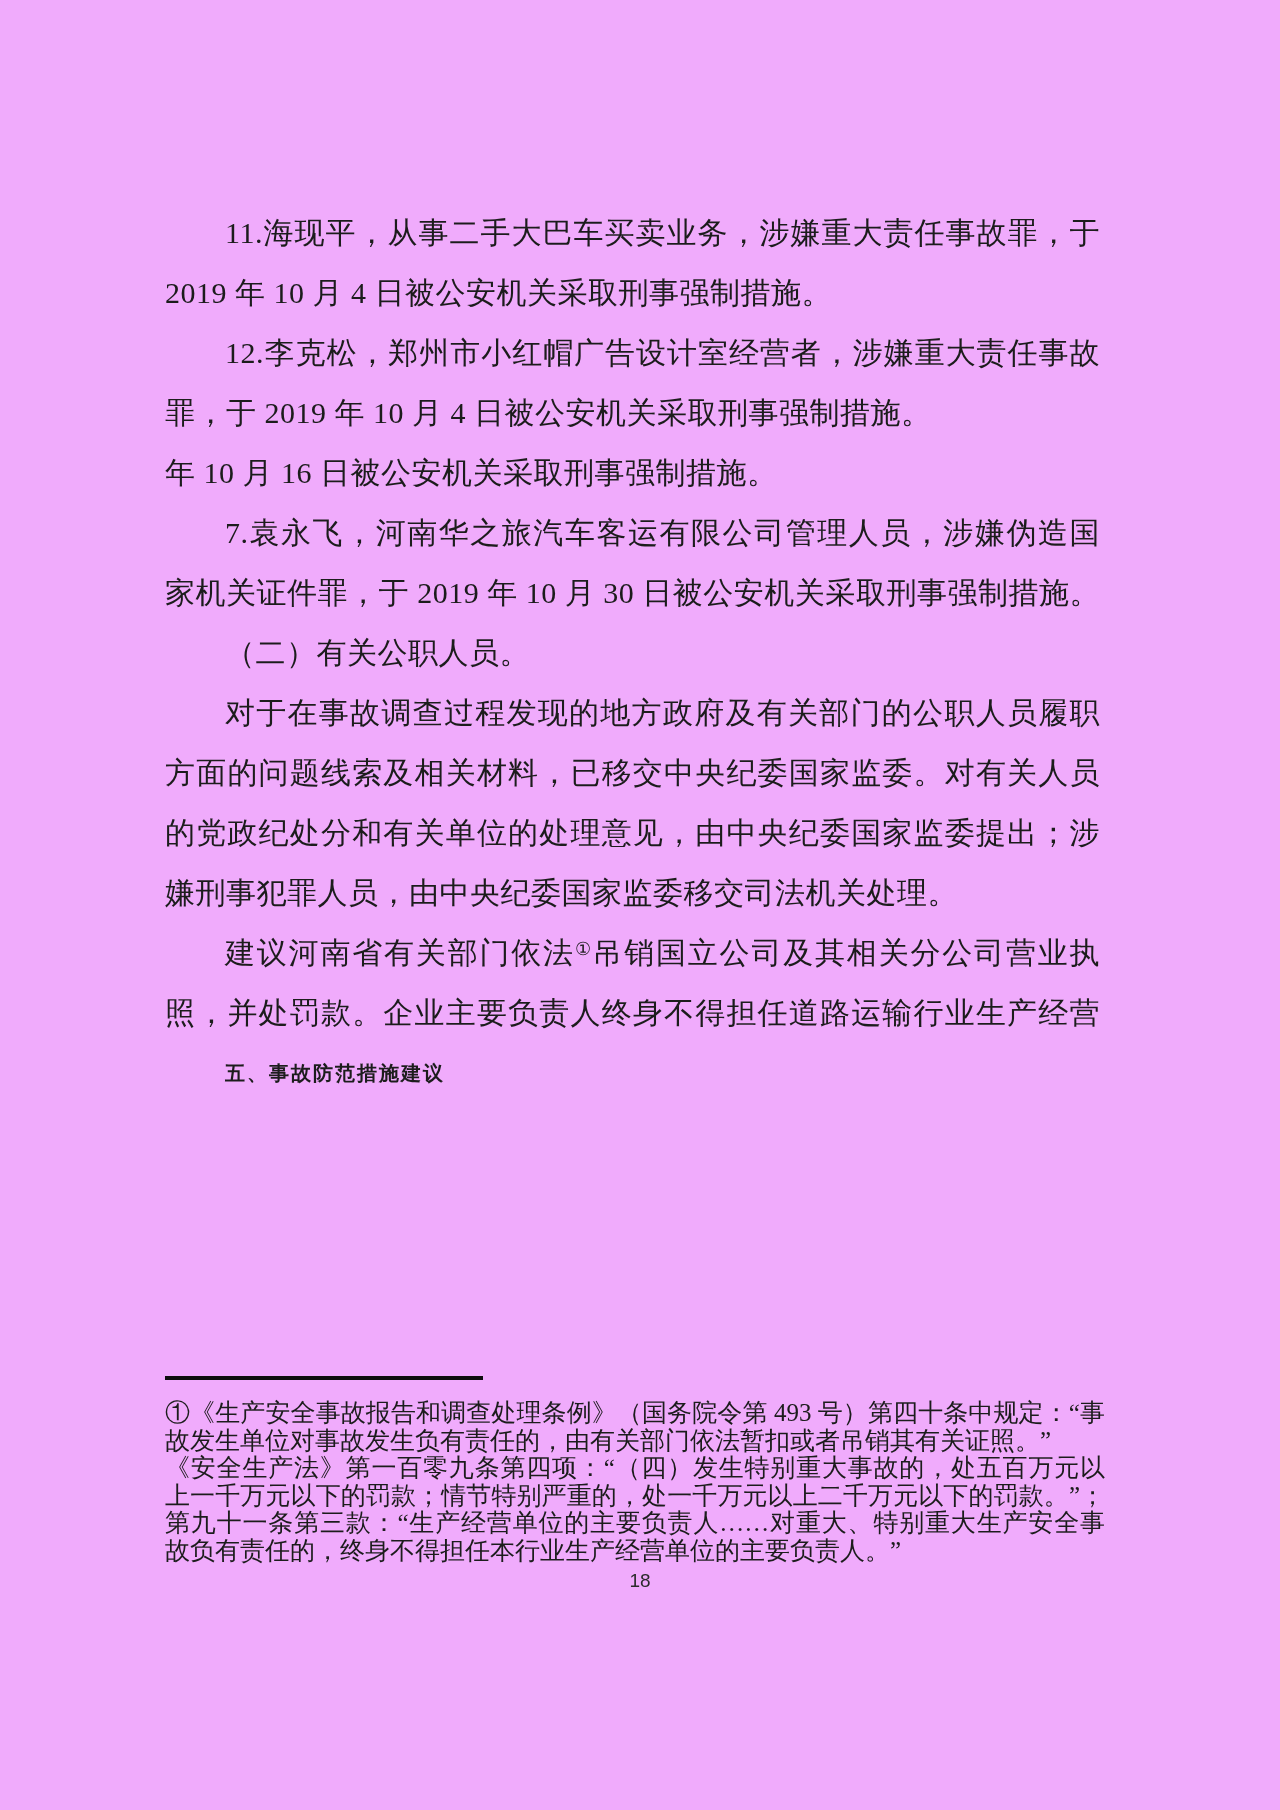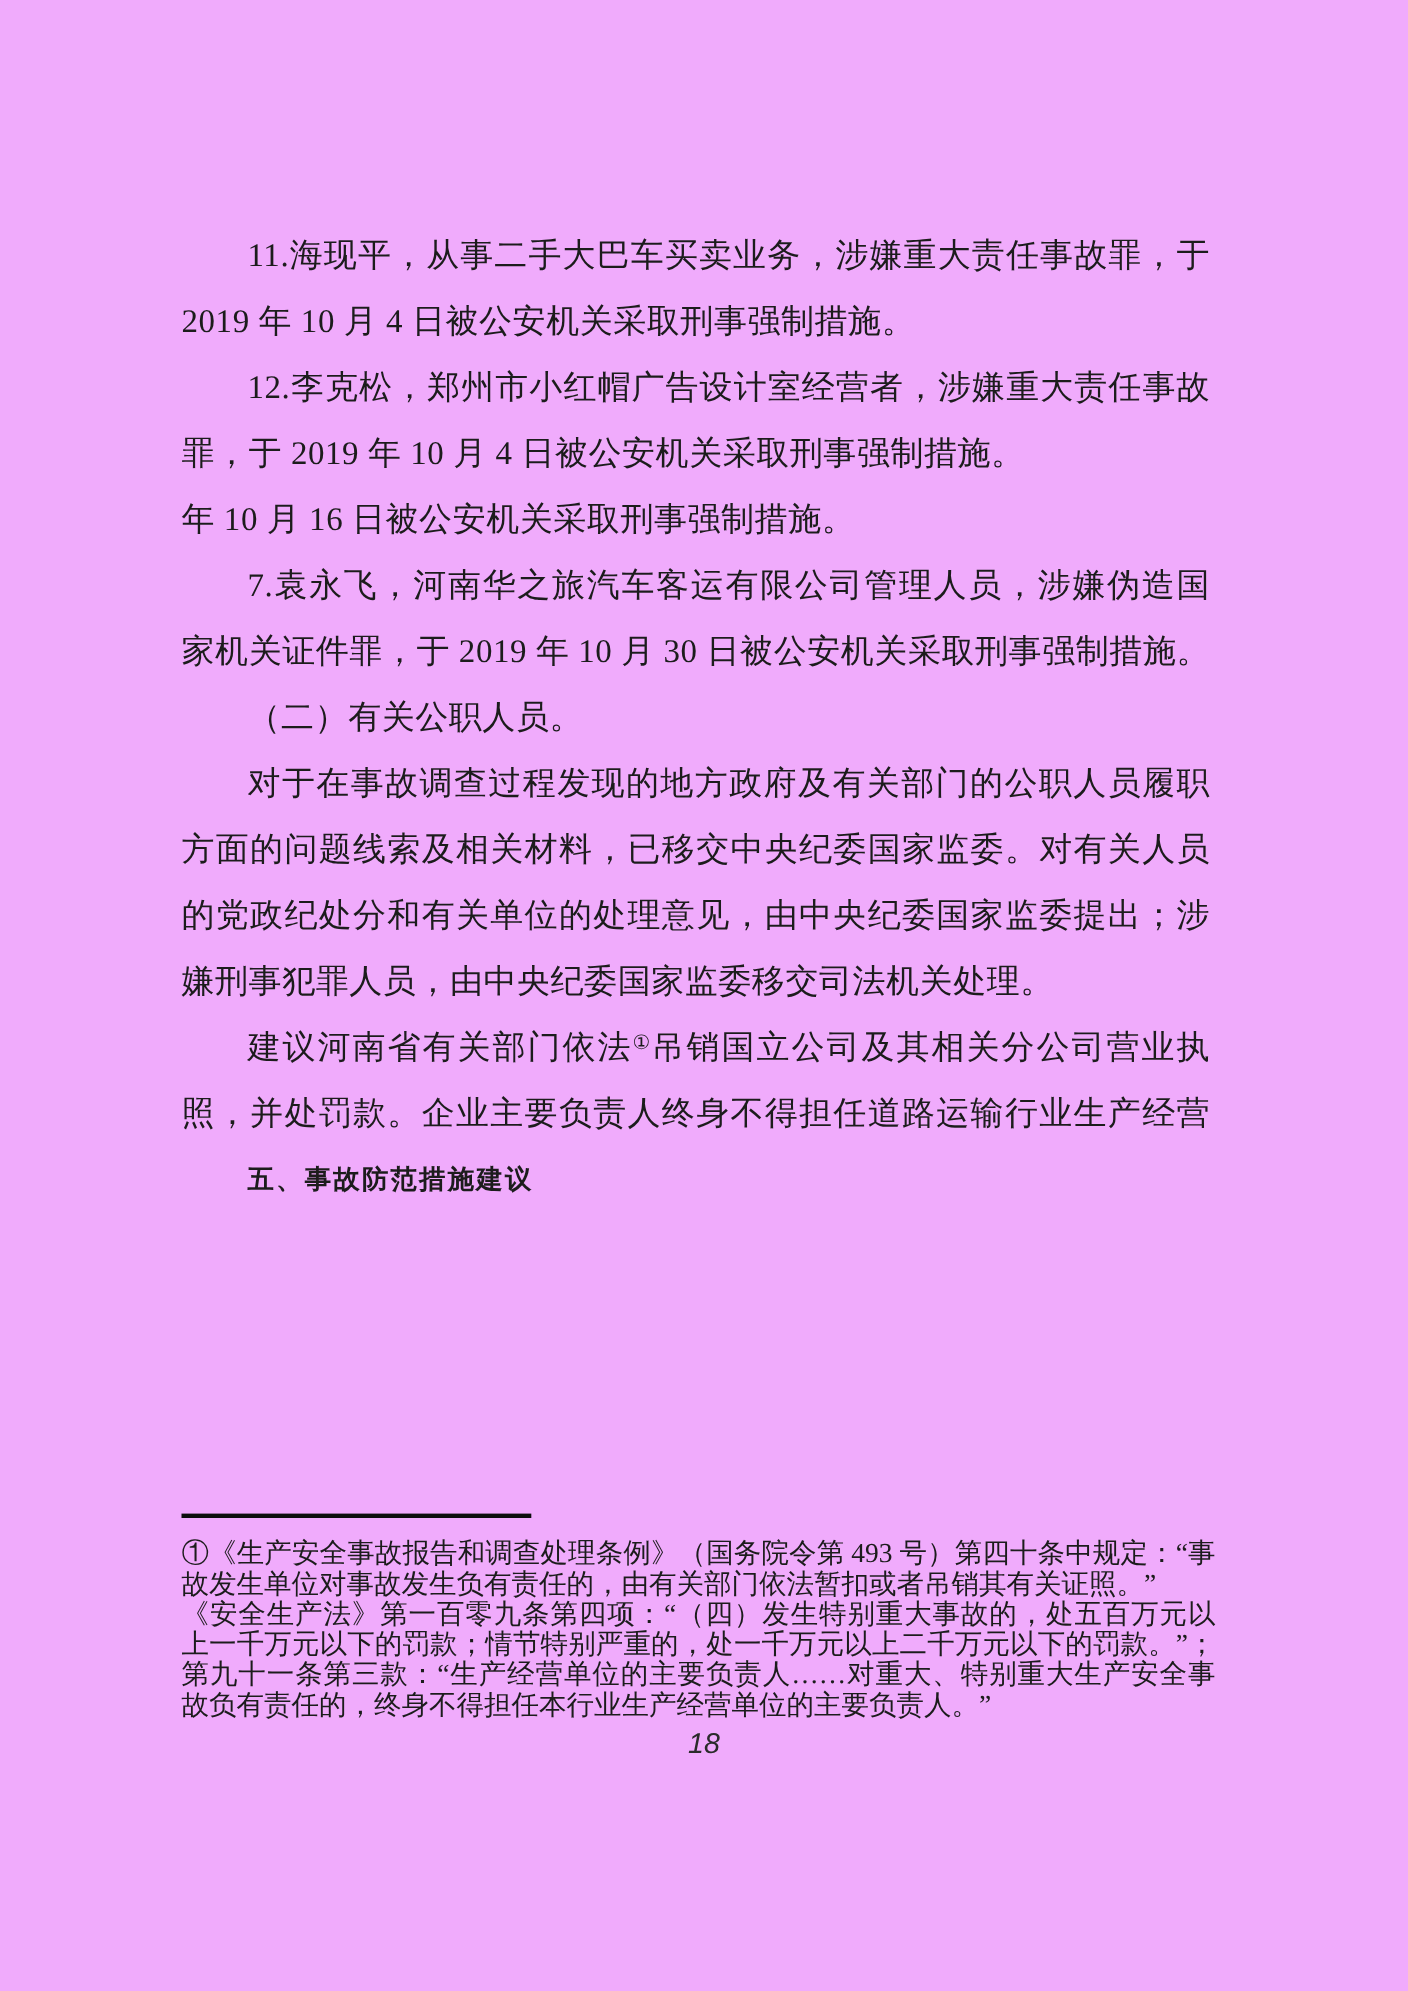--- a/index.html
+++ b/index.html
@@ -31,21 +31,21 @@
   .just {
     text-align: justify;
     text-align-last: justify;
   }
   .ind {
     text-indent: 60px;
   }
   .hei {
     font-family: "Liberation Sans", "DejaVu Sans", sans-serif;
     font-weight: bold;
-    font-size: 24px;
+    font-size: 20px;
     letter-spacing: 2px;
   }
   .bl sup {
     font-size: 18px;
     line-height: 0;
     vertical-align: 8px;
     letter-spacing: 0;
   }
   .footnote-sep {
     position: absolute;
@@ -65,23 +65,22 @@
     font-size: 25px;
     line-height: 27.5px;
   }
   .page-number {
     position: absolute;
     left: 0;
     top: 1570px;
     width: 1280px;
     text-align: center;
     font-family: "Liberation Sans", "DejaVu Sans", sans-serif;
-    font-size: 26px;
+    font-size: 19px;
     color: #2b2b2b;
-    font-style: italic;
   }
 </style>
 </head>
 <body>
 
 <div class="page">
 
   <div class="body-block">
     <div class="bl ind just">11.海现平，从事二手大巴车买卖业务，涉嫌重大责任事故罪，于</div>
     <div class="bl">2019 年 10 月 4 日被公安机关采取刑事强制措施。</div>

